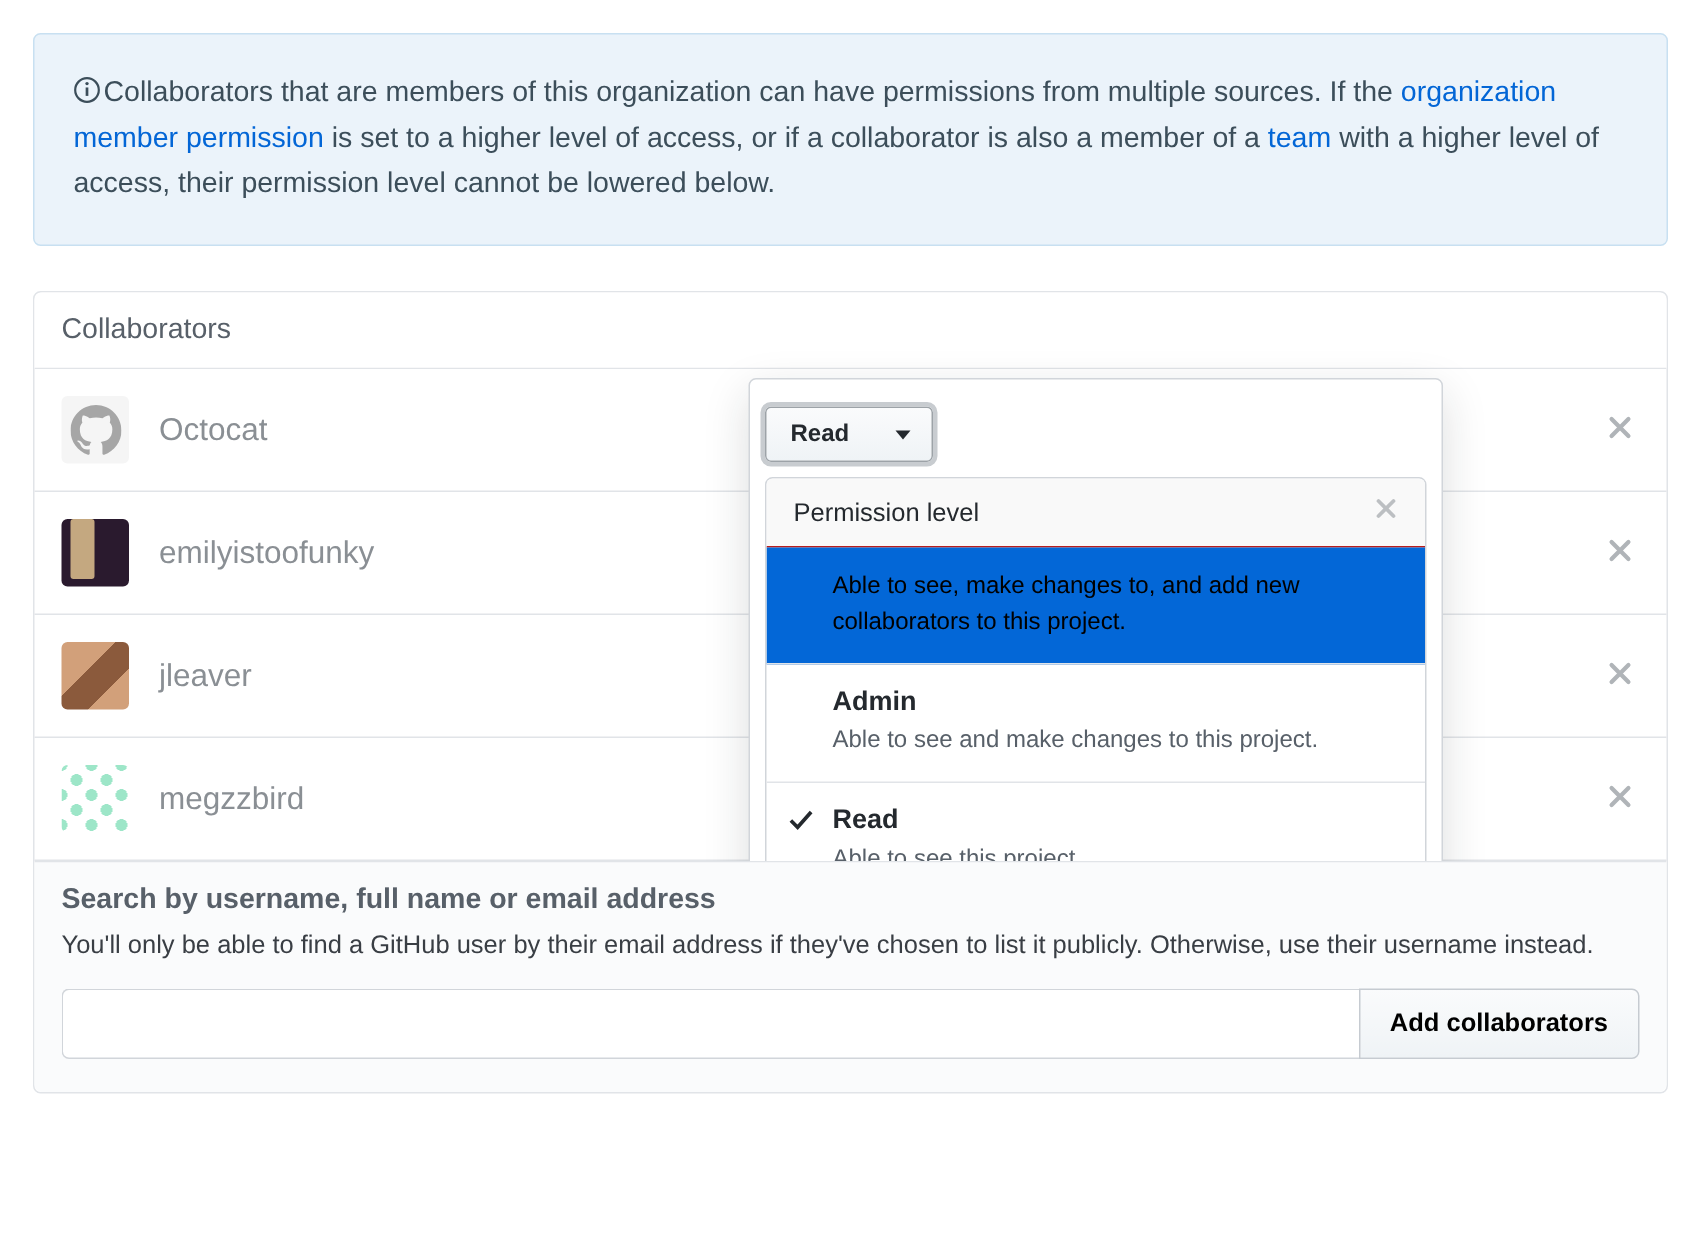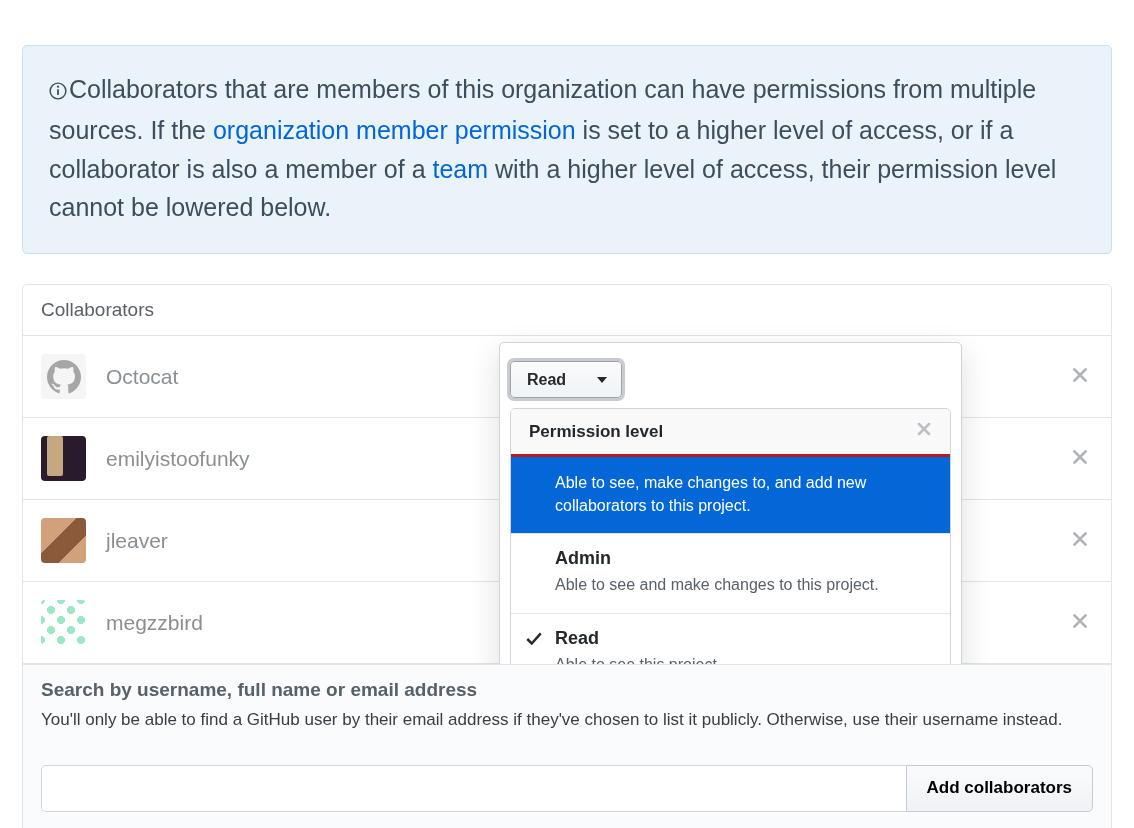--- a/index.html
+++ b/index.html
@@ -10,24 +10,23 @@
     color: #24292e;
     background: #fff;
     font-size: 14px;
   }
   .flash {
     background: #ebf3fa;
     border: 1px solid #c8e0f1;
     border-radius: 5px;
     padding: 24px 26px 26px 26px;
     color: #3c4e5a;
-    font-size: 25px;
+    font-size: 19px;
     line-height: 1.55;
     margin-bottom: 30px;
-    margin-top: 23px;
   }
   .flash a { color: #0366d6; text-decoration: none; }
   .flash .info-icon { display:inline-block; vertical-align:-2px; margin-right:2px; }
   .panel {
     border: 1px solid #e1e4e8;
     border-radius: 5px;
     position: relative;
   }
   .panel-header {
     padding: 14px 18px;
@@ -112,54 +111,54 @@
     border: 1px solid #d1d5da;
     border-radius: 5px;
     margin: 0 10px 10px 10px;
     overflow: hidden;
   }
   .dd-header {
     display: flex;
     align-items: center;
     justify-content: space-between;
     padding: 12px 18px;
-    font-weight: 700;
+    font-weight: 400;
     font-size: 17px;
-    border-bottom: 3px solid #b91c1c;
+    border-bottom: 1px solid #b91c1c;
     background:#f9f9f9;
   }
   .dd-close { color:#bcbfc2; cursor:pointer; }
   .dd-item {
     padding: 14px 18px 16px 44px;
     border-bottom: 1px solid #e1e4e8;
     cursor: pointer;
     position: relative;
   }
   .dd-item:last-child { border-bottom:none; }
   .dd-item.selected { background:#0367d7; color:#fff; }
   .dd-item-title { font-weight:600; font-size:18px; margin-bottom:4px; }
   .dd-item-desc { font-size:16px; color:#586069; line-height:1.45; }
-  .dd-item.selected .dd-item-desc { color:#ffffff; }
+  .dd-item.selected .dd-item-desc { color:#000000; }
   .dd-check { position:absolute; left:14px; top:16px; }
   .panel-footer {
     background:#fafbfc;
     border-top:1px solid #e1e4e8;
     padding: 14px 18px 22px 18px;
     border-radius: 0 0 5px 5px;
     z-index:30;
     position:relative;
     font-size:16px;
   }
   .search-label {
     font-weight:700;
     font-size:19px;
     color:#586069;
     margin-bottom:6px;
   }
-  .search-help { color:#393e44; font-size:17px; line-height:1.5; margin-bottom:32px; }
+  .search-help { color:#393e44; font-size:17px; line-height:1.5; margin-bottom:16px; }
   .search-row { display:flex; }
   .search-input {
     flex:1;
     height:47px;
     border:1px solid #d1d5da;
     border-right:none;
     border-radius:5px 0 0 5px;
     padding:0 12px;
     font-size:16px;
     background:#fff;

